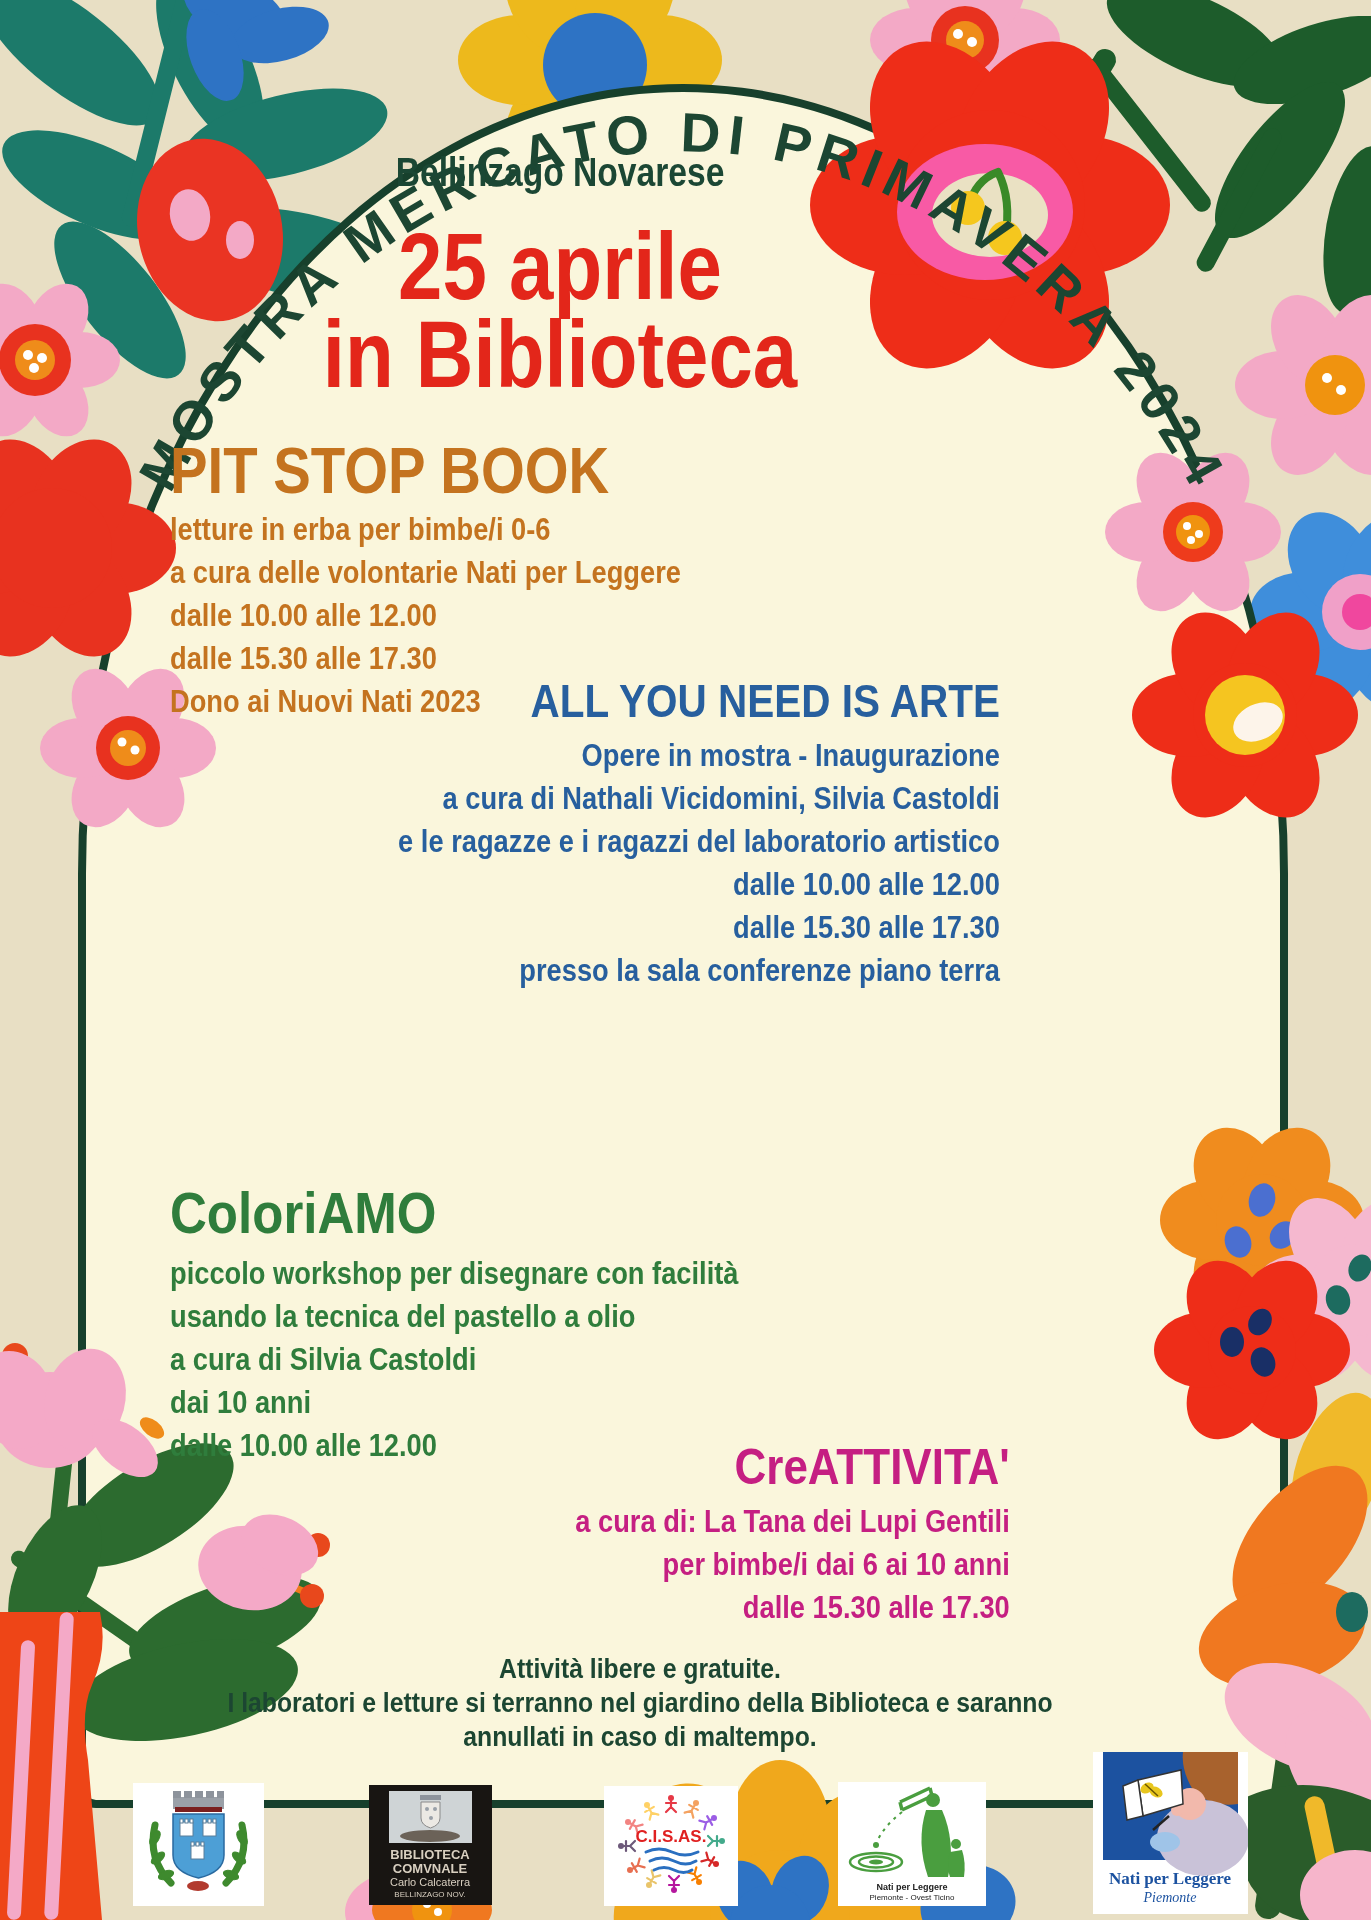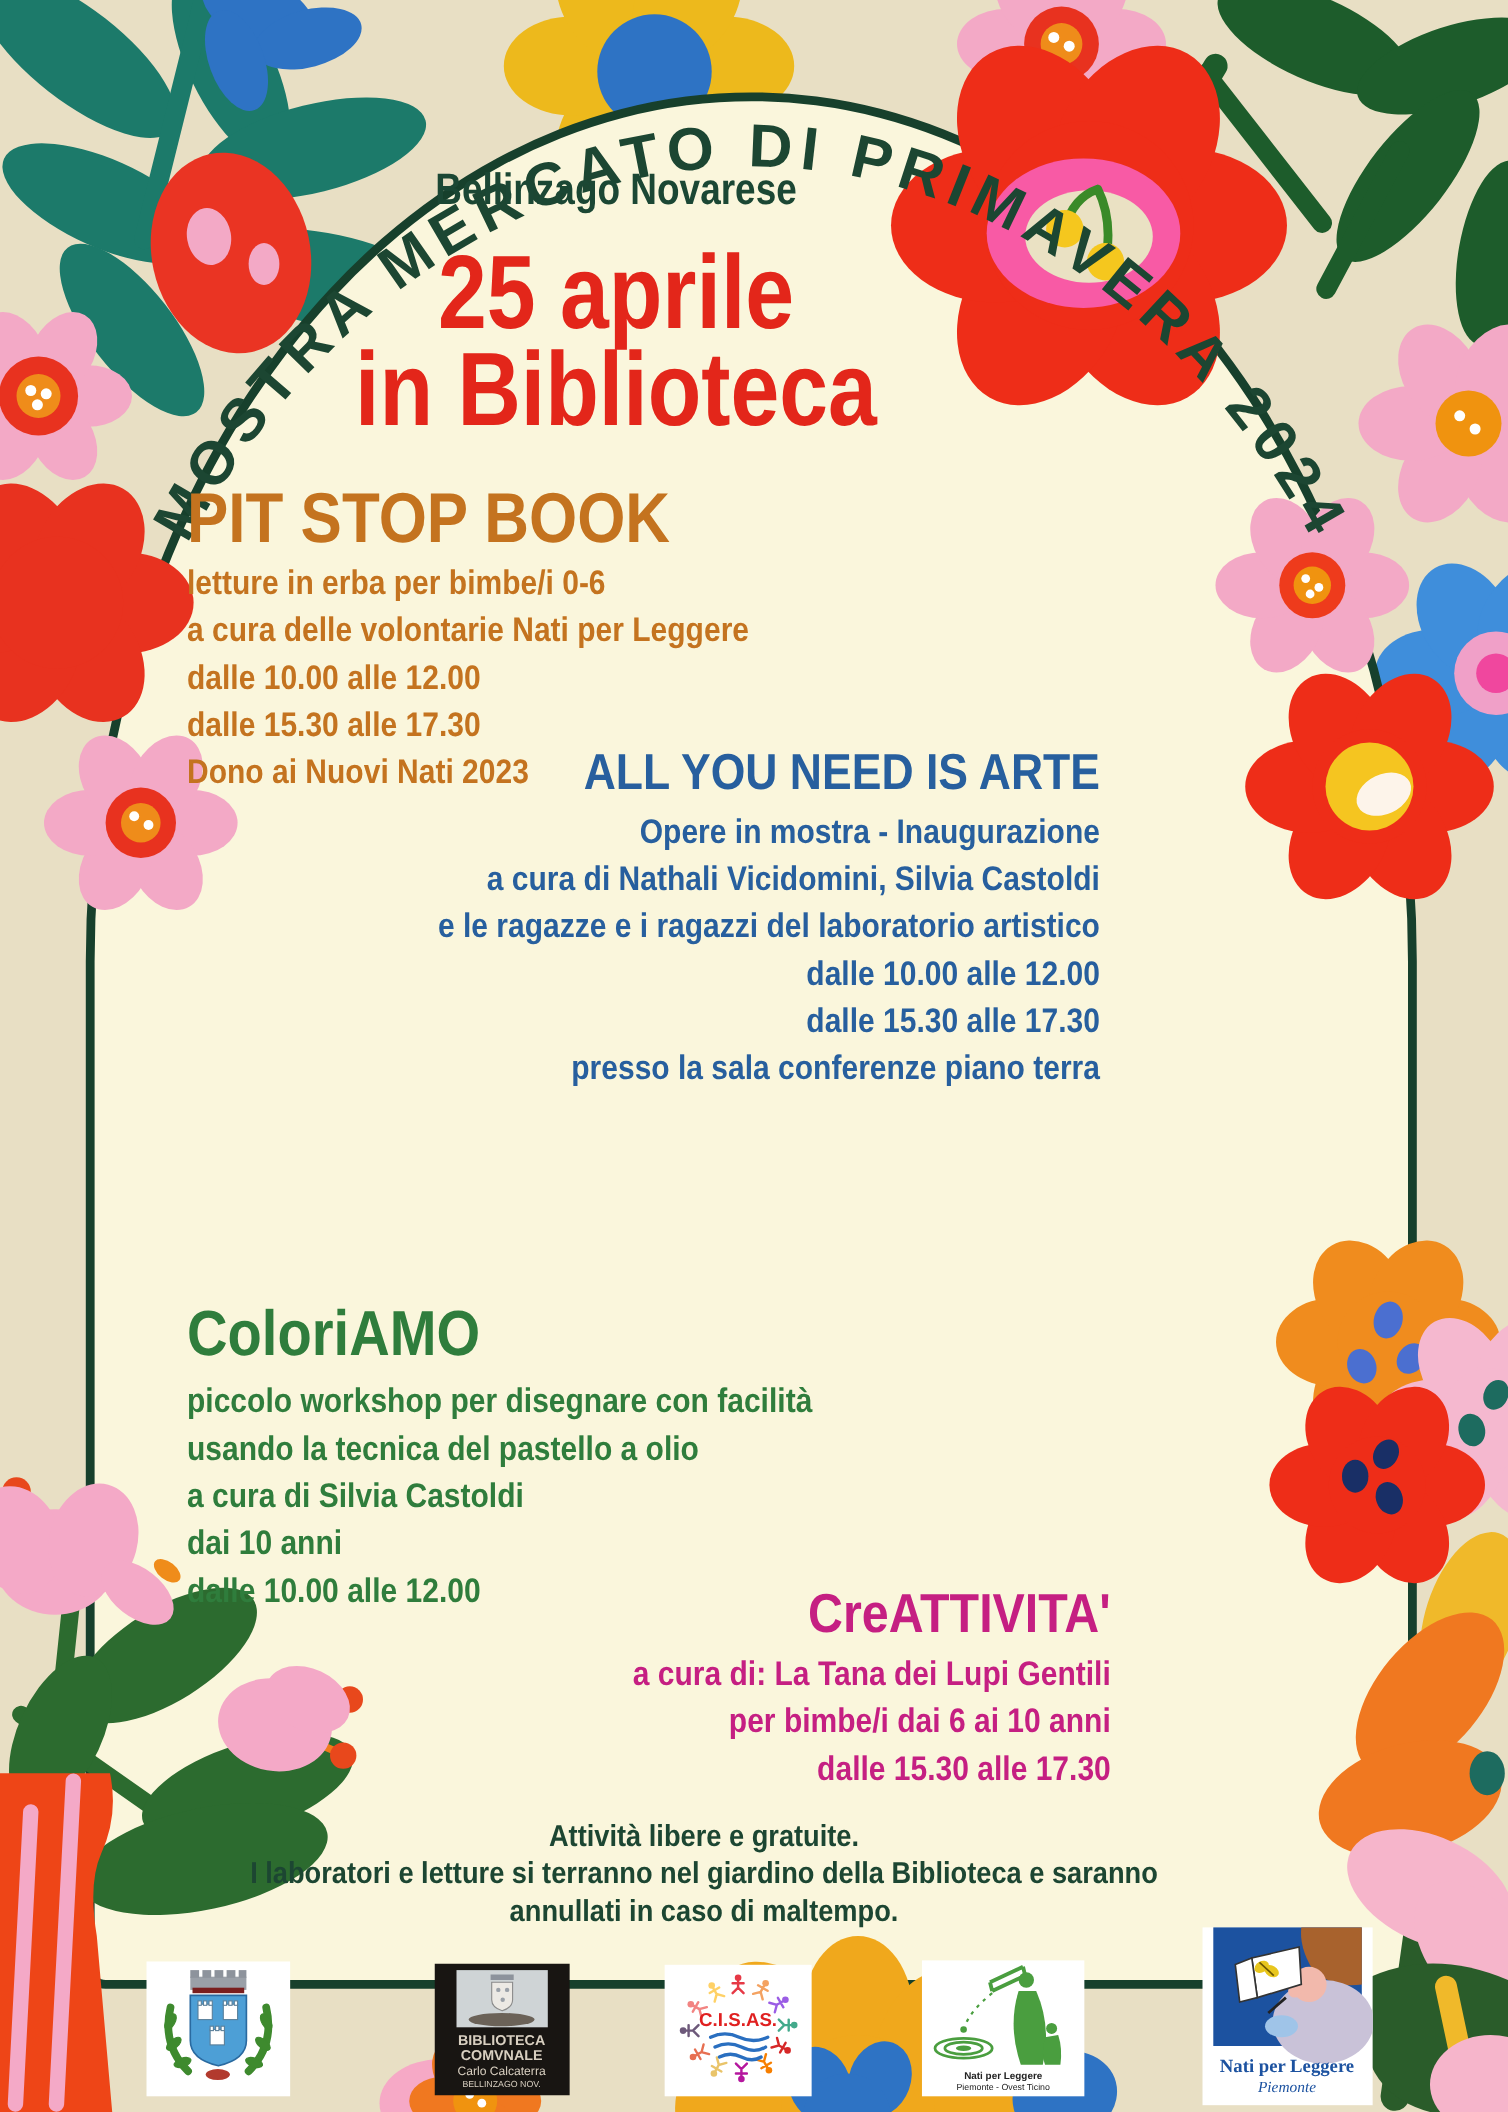--- a/index.html
+++ b/index.html
@@ -417,21 +417,21 @@
         <ellipse cx="25" cy="75" rx="8" ry="4" transform="rotate(-40 25 75)"></ellipse>
         <ellipse cx="33" cy="92" rx="8" ry="4" transform="rotate(-20 33 92)"></ellipse>
         <ellipse cx="109" cy="55" rx="8" ry="4" transform="rotate(60 109 55)"></ellipse>
         <ellipse cx="106" cy="75" rx="8" ry="4" transform="rotate(40 106 75)"></ellipse>
         <ellipse cx="98" cy="92" rx="8" ry="4" transform="rotate(20 98 92)"></ellipse>
       </g>
       <ellipse cx="65" cy="103" rx="11" ry="5" fill="#b23a2e"></ellipse>
     </svg>
   </div>
 
-  <div class="logo" style="left:395px;top:1785px;border-radius:16px;">
+  <div class="logo" style="left:369px;top:1785px;border-radius:16px;">
     <svg width="123" height="120" viewBox="0 0 123 120">
       <rect width="123" height="120" fill="#181512"></rect>
       <rect x="20" y="6" width="83" height="52" fill="#cfd4d6"></rect>
       <g>
         <rect x="51" y="10" width="21" height="5" fill="#8d939c"></rect>
         <path d="M 52 17 L 71 17 L 71 33 Q 71 40 61.5 43 Q 52 40 52 33 Z" fill="#ece9e4" stroke="#8a8a8a"></path>
         <circle cx="58" cy="24" r="2" fill="#9aa0a8"></circle>
           <circle cx="66" cy="24" r="2" fill="#9aa0a8"></circle>
           <circle cx="62" cy="33" r="2" fill="#9aa0a8"></circle>
         <ellipse cx="61" cy="51" rx="30" ry="6" fill="#6b6258"></ellipse>

